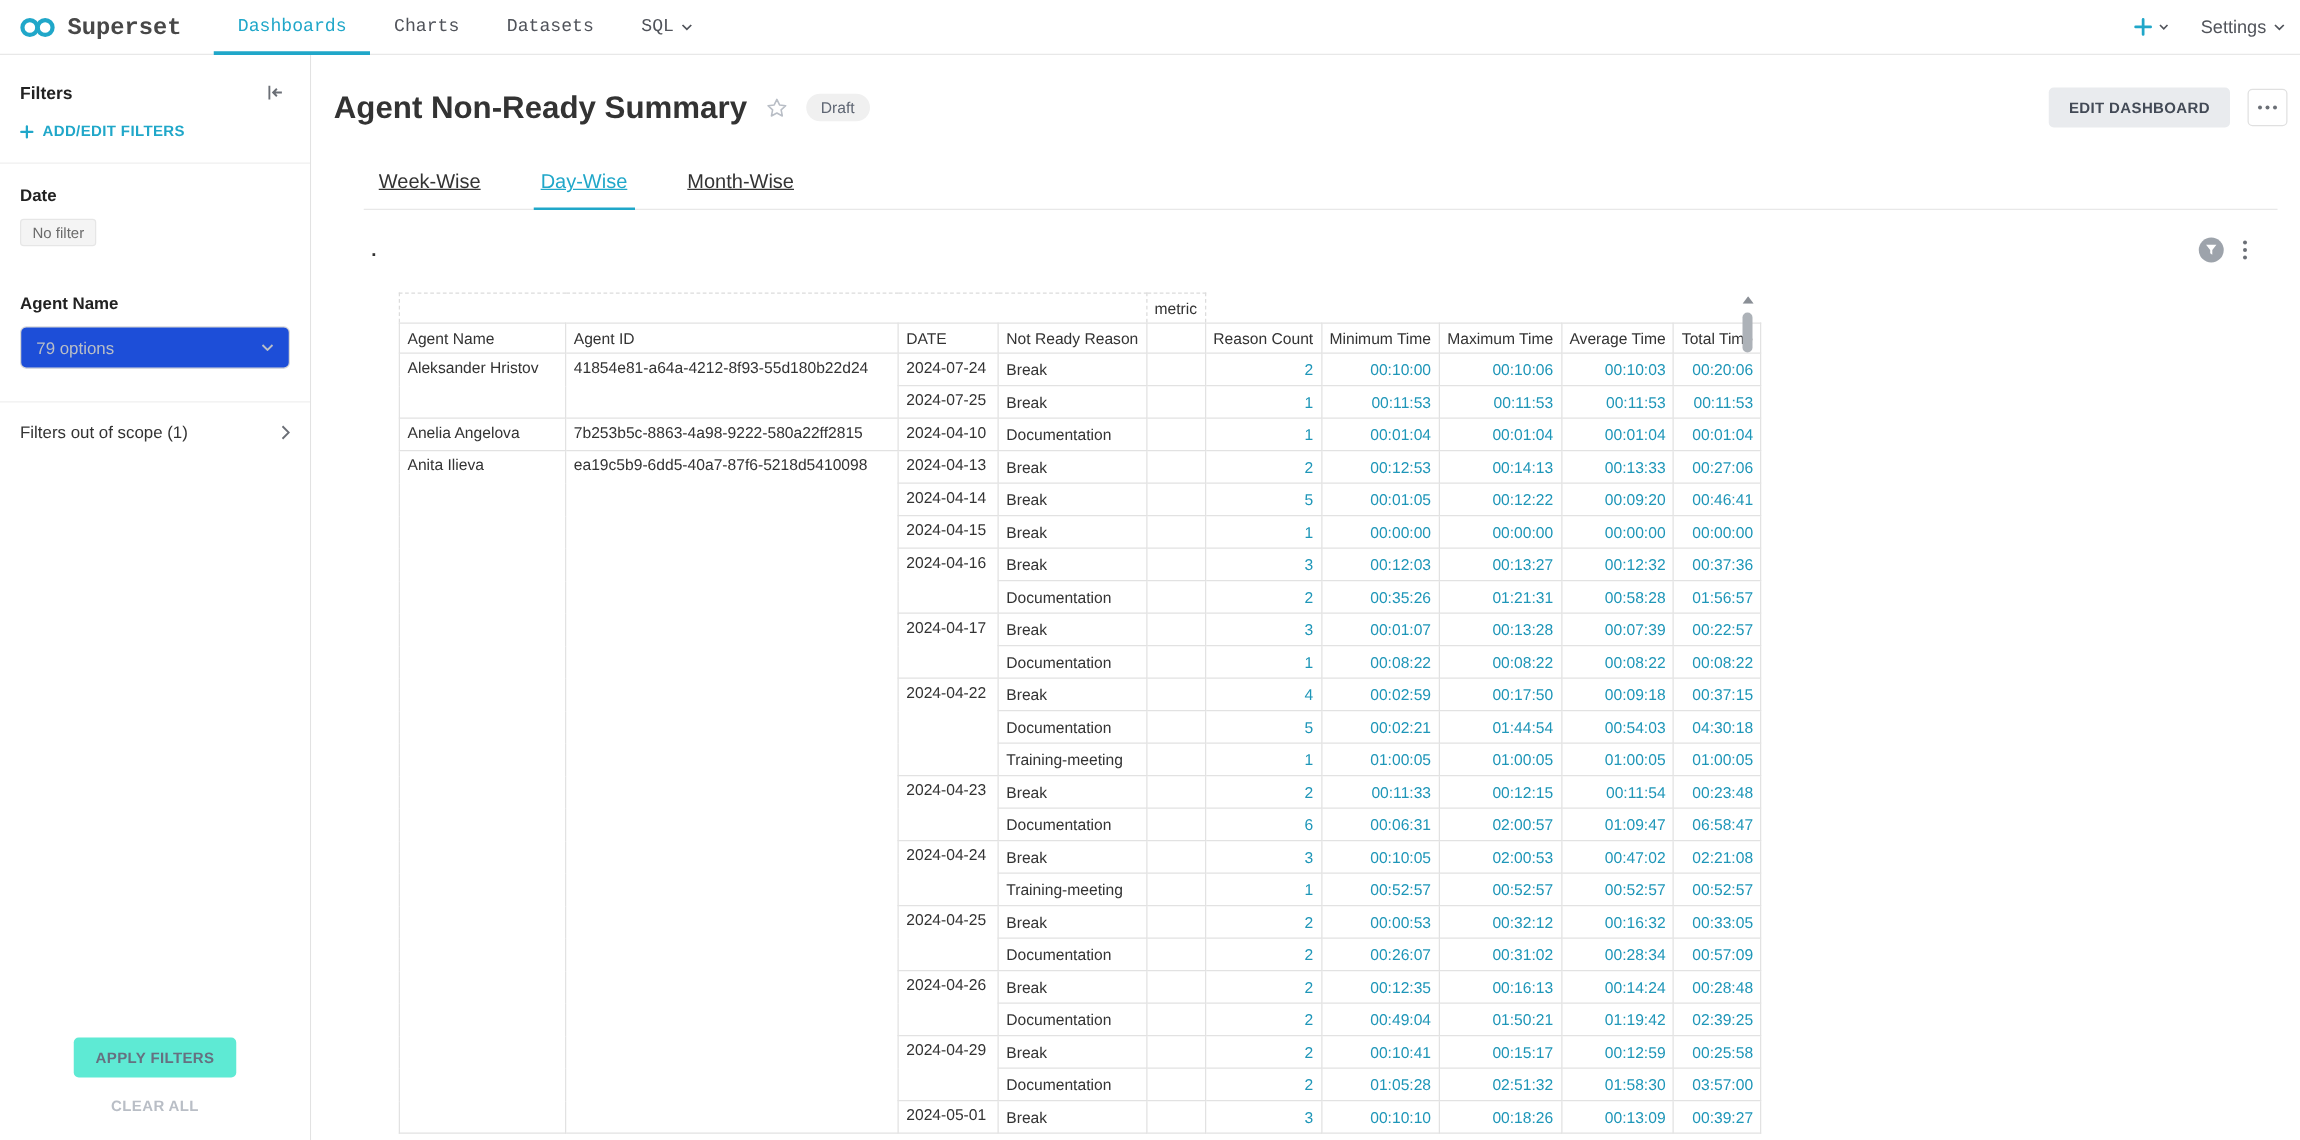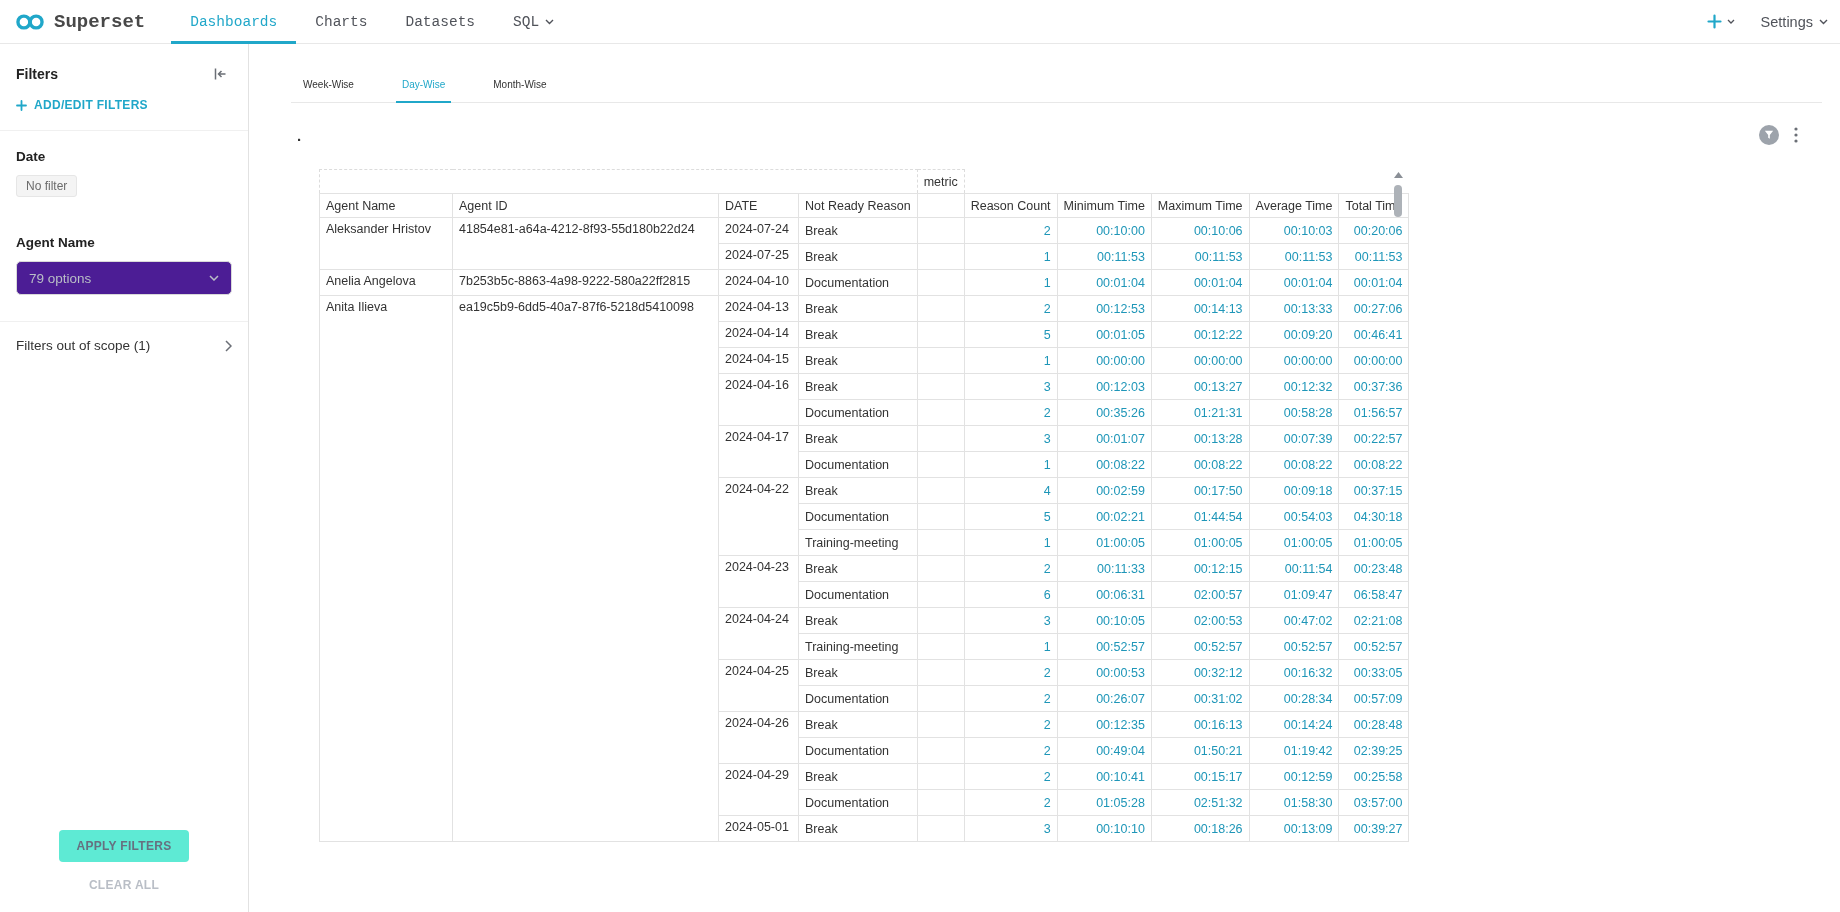--- a/index.html
+++ b/index.html
@@ -32,21 +32,21 @@
     padding:22px 20px 0 16px; }
   .sidebar-title { font-size:14px; font-weight:700; color:#222; }
   .collapse-btn { cursor:pointer; display:inline-flex; }
   .add-edit-row { display:flex; align-items:center; gap:7px; padding:16px 16px 18px;
     border-bottom:1px solid #f0f0f0; cursor:pointer; }
   .add-edit-label { color:#20a7c9; font-size:12px; font-weight:700; letter-spacing:.3px; }
   .filter-section { padding:18px 16px 0; }
   .filter-label { font-size:13.5px; font-weight:700; color:#222; margin-bottom:11px; }
   .tag { display:inline-block; background:#f4f4f4; border:1px solid #e6e6e6; color:#6b6b6b;
     font-size:12px; padding:3px 9px; border-radius:3px; }
-  .select-box { height:34px; border:1px solid #d9d9d9; border-radius:5px; background:#4c1d95;
+  .select-box { height:34px; border:1px solid #d9d9d9; border-radius:5px; background:#1d4ed8;
     display:flex; align-items:center; justify-content:space-between; padding:0 12px;
     cursor:pointer; }
   .select-placeholder { color:#b9bec6; font-size:13.5px; }
   .out-scope { margin-top:26px; border-top:1px solid #f0f0f0; padding:16px;
     display:flex; justify-content:space-between; align-items:center;
     font-size:13.5px; color:#333; cursor:pointer; }
   .sidebar-bottom { position:absolute; bottom:20px; left:0; right:0; text-align:center; }
   .apply-btn { background:#5eead4; color:#667080; border:none; font-weight:700; font-size:12px;
     letter-spacing:.3px; padding:9px 17px; border-radius:4px; cursor:not-allowed;
     font-family:"Liberation Sans", sans-serif; }
@@ -62,22 +62,22 @@
     padding:4px 12px; border-radius:12px; }
   .header-right { margin-left:auto; display:flex; align-items:center; gap:14px; }
   .edit-btn { background:#e9ebee; color:#434a56; font-weight:700; font-size:12px;
     letter-spacing:.3px; border:none; padding:9px 16px; border-radius:4px; cursor:pointer;
     font-family:"Liberation Sans", sans-serif; }
   .more-btn { width:32px; height:30px; border:1px solid #e0e0e0; border-radius:4px;
     background:#fff; display:flex; align-items:center; justify-content:center; cursor:pointer; }
 
   
   .tabs-bar { margin:22px 18px 0 42px; display:flex; border-bottom:1px solid #e8e8e8; }
-  .tab { padding:13px 0 12px; margin:0 24px; font-size:10px; color:#333;
-    position:relative; cursor:pointer; }
+  .tab { padding:13px 0 12px; margin:0 24px; font-size:16px; color:#333;
+    position:relative; cursor:pointer;text-decoration:underline; }
   .tab:first-child { margin-left:12px; }
   .tab.active { color:#20a7c9; }
   .tab.active::after { content:""; position:absolute; left:-6px; right:-6px; bottom:-1px;
     height:2px; background:#20a7c9; }
 
   
   .chart-card { margin:0 18px 0 42px; position:relative; }
   .chart-title { font-size:15px; font-weight:600; color:#333; padding:24px 0 0 6px; height:42px; }
   .chart-icons { position:absolute; top:22px; right:24px; display:flex; align-items:center; gap:15px; }
   .filter-badge { width:20px; height:20px; border-radius:50%; background:#9da3ab;
@@ -204,20 +204,41 @@
           </svg>
       </span>
     </div>
     <div class="sidebar-bottom">
       <button class="apply-btn">APPLY FILTERS</button>
       <div class="clear-btn">CLEAR ALL</div>
     </div>
   </div>
 
   <div class="main">
+    <div class="dash-header">
+      <span class="dash-title">Agent Non-Ready Summary</span>
+      <span class="star-wrap">
+        <svg width="19" height="19" viewBox="0 0 24 24">
+            <path d="M12 3.2l2.7 5.6 6.2.8-4.6 4.2 1.2 6.1L12 17l-5.5 2.9 1.2-6.1-4.6-4.2 6.2-.8z" fill="none" stroke="#b9bec6" stroke-width="1.6" stroke-linejoin="round"></path>
+          </svg>
+      </span>
+      <span class="draft-badge">Draft</span>
+      <div class="header-right">
+        <button class="edit-btn">EDIT DASHBOARD</button>
+        <div class="more-btn">
+          <span style="display:inline-flex;">
+            <svg width="16" height="4" viewBox="0 0 16 4">
+                <circle cx="2" cy="2" r="1.6" fill="#6b6f76"></circle>
+                <circle cx="8" cy="2" r="1.6" fill="#6b6f76"></circle>
+                <circle cx="14" cy="2" r="1.6" fill="#6b6f76"></circle>
+              </svg>
+          </span>
+        </div>
+      </div>
+    </div>
 
     <div class="tabs-bar">
       <div class="tab">
         <span>Week-Wise</span>
       </div>
       <div class="tab active">
         <span>Day-Wise</span>
       </div>
       <div class="tab">
         <span>Month-Wise</span>

